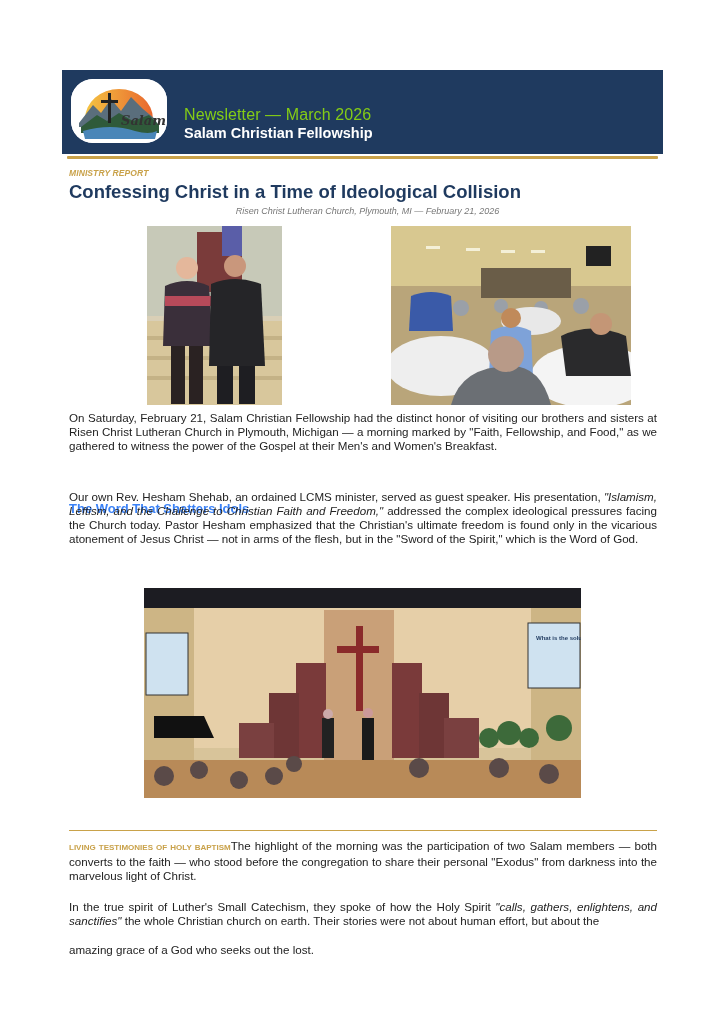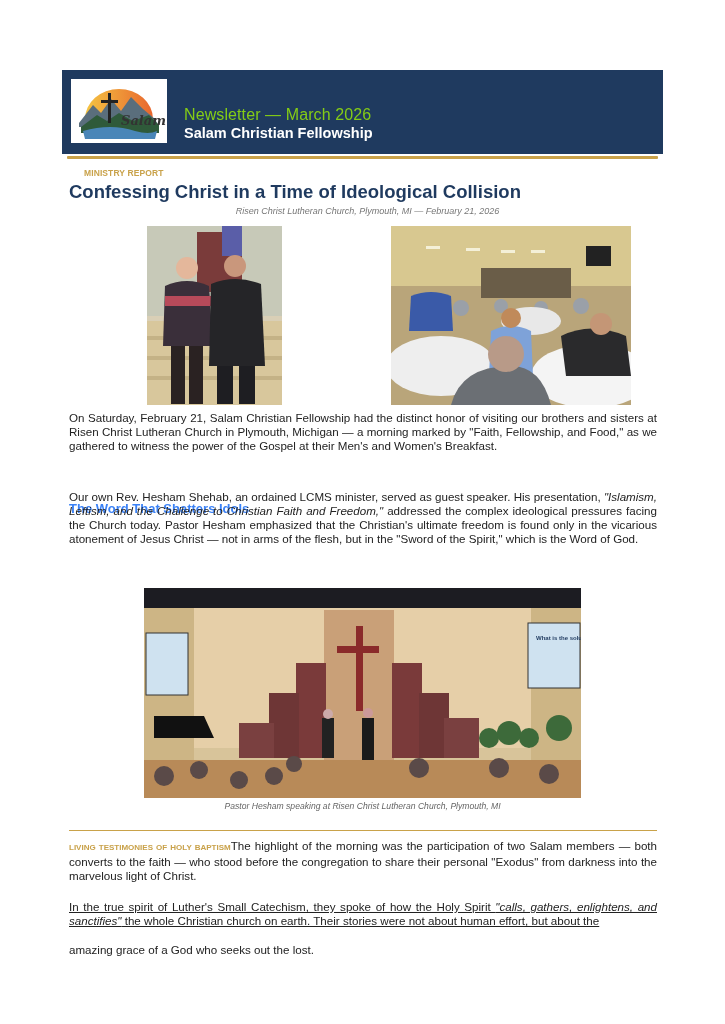--- a/index.html
+++ b/index.html
@@ -1,44 +1,44 @@
 <!DOCTYPE html>
 <html><head>
 <meta charset="utf-8">
 <style>
   html, body { margin:0; padding:0; background:#ffffff; }
   body { width:725px; height:1024px; position:relative; overflow:hidden; font-family:"Liberation Sans", sans-serif; color:#1e1e1e; }
   .page { position:absolute; left:0; top:0; width:725px; height:1024px; }
 
   .header { position:absolute; left:62px; top:70px; width:601px; height:84px; background:#1f3a5f; box-sizing:border-box; }
-  .logo { position:absolute; left:9px; top:9px; width:96px; height:64px; background:#ffffff; overflow:hidden; }
+  .logo { position:absolute; left:9px; top:9px; width:96px; height:64px; background:#ffffff; overflow:hidden;border-radius:22px; }
   .header-sub { position:absolute; left:122px; top:15px; color:#ffffff; font-weight:bold; font-size:14.5px;margin-top:40px; }
   .header-title { position:absolute; left:122px; top:36px; color:#84cc16; font-weight:normal; font-size:16px; letter-spacing:0.1px; }
   .gold-bar { position:absolute; left:67px; top:156px; width:591px; height:3px; background:#c9a24a; border-radius:1px; }
 
-  .kicker { position:absolute; left:84px; top:168px; color:#c9a24a; font-weight:bold; font-size:8.5px; letter-spacing:0.1px; }
+  .kicker { position:absolute; left:69px; top:168px; color:#c9a24a; font-weight:bold; font-size:8.5px; letter-spacing:0.1px;font-style:italic; }
   .article-title { position:absolute; left:69px; top:181px; color:#1f3a5f; font-weight:bold; font-size:18.5px; }
   .dateline { position:absolute; left:0; width:725px; top:206px; text-align:center; color:#777; font-style:italic; font-size:9px; padding-left:4px; }
   .dateline span { position:relative; left:1px; }
 
   .photo { position:absolute; overflow:hidden; }
   .photo svg { display:block; }
   .p1 { left:147px; top:226px; width:135px; height:179px; }
   .p2 { left:391px; top:226px; width:240px; height:179px; }
   .p3 { left:144px; top:588px; width:437px; height:210px; }
 
   .body-text { position:absolute; left:69px; width:588px; font-size:11.6px; line-height:14px; text-align:justify; color:#222; }
   .t1 { top:411px; }
   .subhead { position:absolute; left:69px; top:473px; color:#3b82f6; font-weight:bold; font-size:13px;margin-top:28px; }
   .t2 { top:490px; }
   .caption { position:absolute; left:0; width:725px; top:801px; text-align:center; font-style:italic; color:#666; font-size:8.6px; }
   .gold-rule { position:absolute; left:69px; top:830px; width:588px; height:1px; background:#c9a24a; }
   .t3 { top:839px; }
   .inline-kicker { color:#c9a24a; font-weight:bold; font-size:8px; }
-  .t4 { top:900px;text-decoration:underline; }
+  .t4 { top:900px; }
   .t5 { top:943px; }
   em { font-style:italic; }
 </style>
 </head>
 <body>
 
 <div class="page">
 
   <div class="header">
     <div class="logo">
@@ -165,21 +165,20 @@
           <circle cx="55" cy="182" r="9"></circle>
           <circle cx="95" cy="192" r="9"></circle>
           <circle cx="130" cy="188" r="9"></circle>
           <circle cx="150" cy="176" r="8"></circle>
           <circle cx="275" cy="180" r="10"></circle>
           <circle cx="355" cy="180" r="10"></circle>
           <circle cx="405" cy="186" r="10"></circle>
         </g>
     </svg>
   </div>
-  <div class="caption">Pastor Hesham speaking at Risen Christ Lutheran Church, Plymouth, MI</div>
 
   <div class="gold-rule"></div>
 
   <div class="body-text t3"><span class="inline-kicker">LIVING TESTIMONIES OF HOLY BAPTISM</span><span>The highlight of the morning was the participation of two Salam members — both converts to the faith — who stood before the congregation to share their personal "Exodus" from darkness into the marvelous light of Christ.</span></div>
 
   <div class="body-text t4"><span>In the true spirit of Luther's Small Catechism, they spoke of how the Holy Spirit </span><em>"calls, gathers, enlightens, and sanctifies"</em><span> the whole Christian church on earth. Their stories were not about human effort, but about the</span></div>
 
   <div class="body-text t5">amazing grace of a God who seeks out the lost.</div>
 
 </div>

